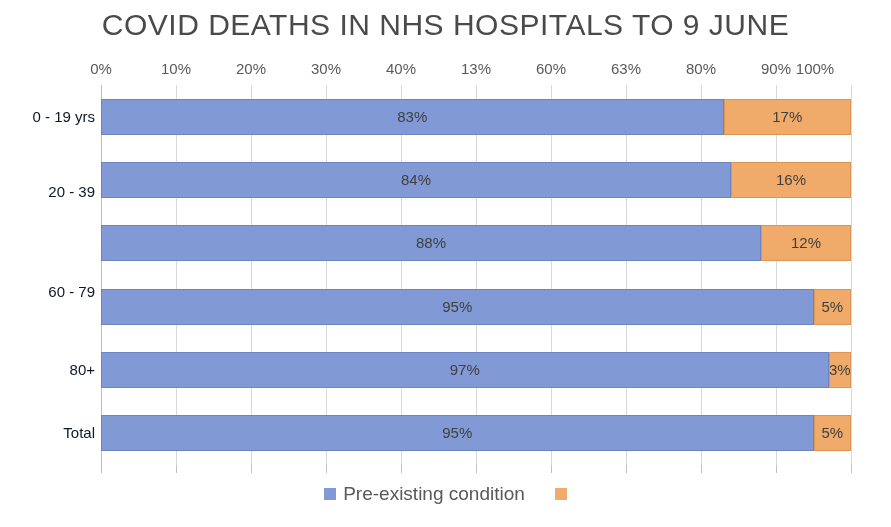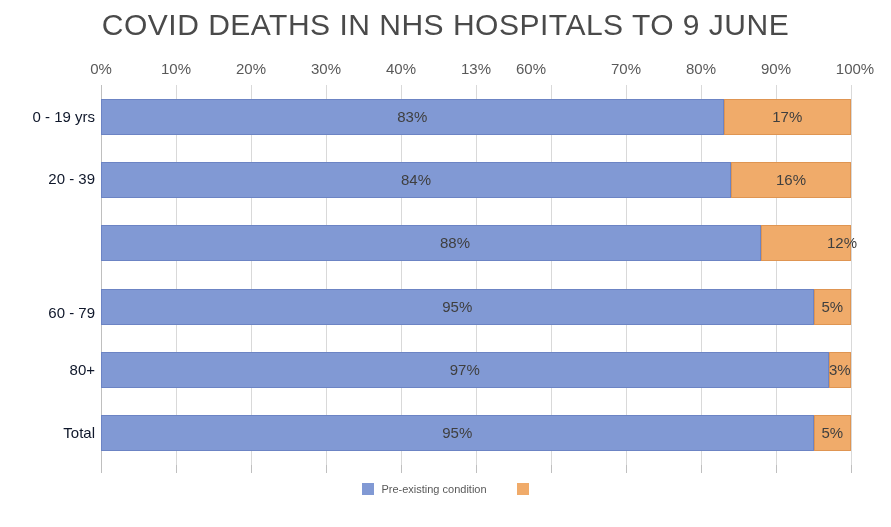--- a/index.html
+++ b/index.html
@@ -135,21 +135,21 @@
     width: 891px;
     display: flex;
     justify-content: center;
     align-items: center;
     gap: 30px;
   }
   .legend-item {
     display: flex;
     align-items: center;
     gap: 7px;
-    font-size: 11px;
+    font-size: 19px;
     color: #595959;
     text-align: right;
   }
   .swatch {
     width: 12px;
     height: 12px;
     display: inline-block;
   }
 </style>
 </head>
@@ -159,25 +159,25 @@
 
   <div class="chart-title">COVID DEATHS IN NHS HOSPITALS TO 9 JUNE</div>
 
   <div class="xaxis" id="xaxis">
       <div class="xtick-label" style="left: 0px;">0%</div>
       <div class="xtick-label" style="left: 75px;">10%</div>
       <div class="xtick-label" style="left: 150px;">20%</div>
       <div class="xtick-label" style="left: 225px;">30%</div>
       <div class="xtick-label" style="left: 300px;">40%</div>
       <div class="xtick-label" style="left: 375px;">13%</div>
-      <div class="xtick-label" style="left: 430px;">60%</div>
-      <div class="xtick-label" style="left: 525px;">70%</div>
+      <div class="xtick-label" style="left: 450px;">60%</div>
+      <div class="xtick-label" style="left: 525px;">63%</div>
       <div class="xtick-label" style="left: 600px;">80%</div>
       <div class="xtick-label" style="left: 675px;">90%</div>
-      <div class="xtick-label" style="left: 714px; margin-left: 40px;">100%</div>
+      <div class="xtick-label" style="left: 714px;">100%</div>
     </div>
 
   <div class="axis-bottom" id="axisbottom">
       <div class="tickmark" style="left: 0px;"></div>
       <div class="tickmark" style="left: 75px;"></div>
       <div class="tickmark" style="left: 150px;"></div>
       <div class="tickmark" style="left: 225px;"></div>
       <div class="tickmark" style="left: 300px;"></div>
       <div class="tickmark" style="left: 375px;"></div>
       <div class="tickmark" style="left: 450px;"></div>
@@ -205,34 +205,34 @@
         <div class="bar-label blue-label" style="width: 622.5px;">83%</div>
         <div class="bar-label" style="left: 622.5px; width: 127.5px;">17%</div>
       </div>
       <div class="ycat" style="left: -96px; top: 13.6667px;">0 - 19 yrs</div>
       <div class="row" style="top: 77px;">
         <div class="bar-blue" style="width: 630px; background: rgb(129, 153, 212);"></div>
         <div class="bar-orange" style="left: 630px; width: 120px; background: rgb(240, 171, 106);"></div>
         <div class="bar-label blue-label" style="width: 630px;">84%</div>
         <div class="bar-label" style="left: 630px; width: 120px;">16%</div>
       </div>
-      <div class="ycat" style="left: -96px; top: 76px;">20 - 39</div>
+      <div class="ycat" style="left: -96px; top: 89px;">20 - 39</div>
       <div class="row" style="top: 140.333px;">
         <div class="bar-blue" style="width: 660px; background: rgb(129, 153, 212);"></div>
         <div class="bar-orange" style="left: 660px; width: 90px; background: rgb(240, 171, 106);"></div>
-        <div class="bar-label blue-label" style="width: 660px; margin-left: 24px;">88%</div>
-        <div class="bar-label" style="left: 676px; width: 90px; padding-left: 20px;">12%</div>
+        <div class="bar-label blue-label" style="width: 660px;">88%</div>
+        <div class="bar-label" style="left: 660px; width: 90px;">12%</div>
       </div>
       <div class="row" style="top: 203.667px;">
         <div class="bar-blue" style="width: 712.5px; background: rgb(129, 153, 212);"></div>
         <div class="bar-orange" style="left: 712.5px; width: 37.5px; background: rgb(240, 171, 106);"></div>
         <div class="bar-label blue-label" style="width: 712.5px;">95%</div>
         <div class="bar-label" style="left: 712.5px; width: 37.5px;">5%</div>
       </div>
-      <div class="ycat" style="left: -96px; top: 210px;">60 - 79</div>
+      <div class="ycat" style="left: -96px; top: 189px;">60 - 79</div>
       <div class="row" style="top: 267px;">
         <div class="bar-blue" style="width: 727.5px; background: rgb(129, 153, 212);"></div>
         <div class="bar-orange" style="left: 727.5px; width: 22.5px; background: rgb(240, 171, 106);"></div>
         <div class="bar-label blue-label" style="width: 727.5px;">97%</div>
         <div class="bar-label" style="left: 727.5px; width: 22.5px;">3%</div>
       </div>
       <div class="ycat" style="left: -96px; top: 267px;">80+</div>
       <div class="row" style="top: 330.333px;">
         <div class="bar-blue" style="width: 712.5px; background: rgb(129, 153, 212);"></div>
         <div class="bar-orange" style="left: 712.5px; width: 37.5px; background: rgb(240, 171, 106);"></div>

